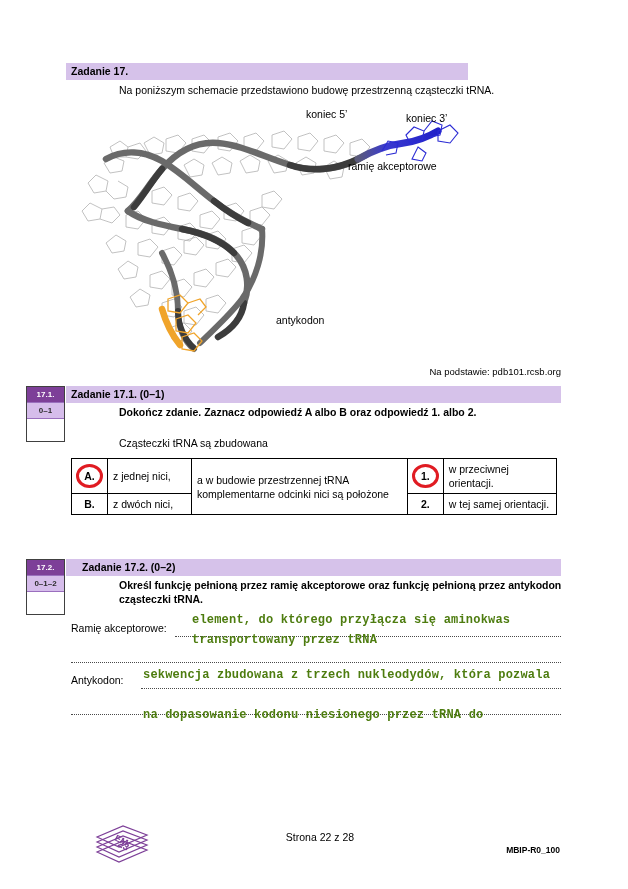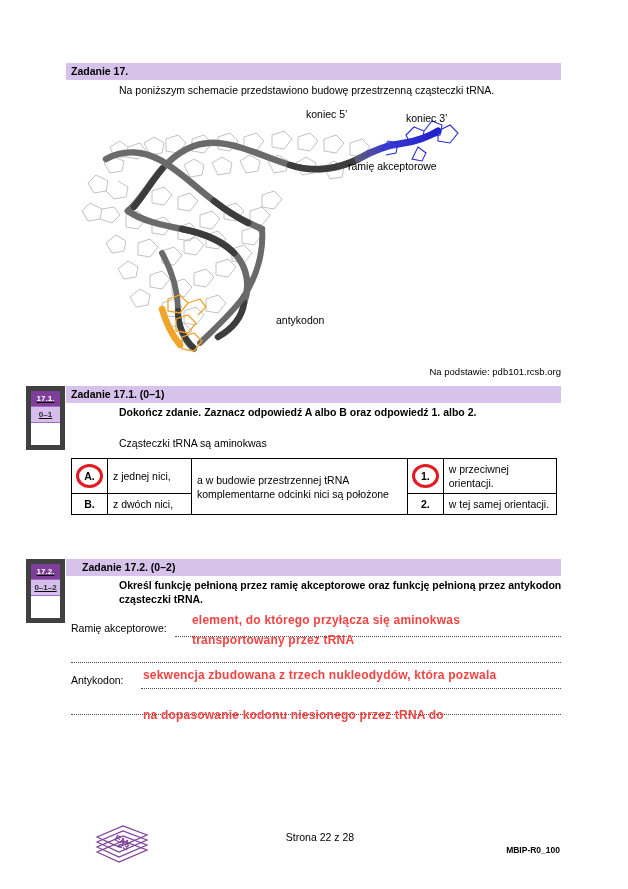--- a/index.html
+++ b/index.html
@@ -34,21 +34,21 @@
 
   .body-text {
     position: absolute;
     font-size: 10.5px;
     line-height: 14px;
     margin-left: 48px;
   }
   .bold { font-weight: bold; }
 
   
-  #task17-bar { left: 66px; top: 63px; width: 495px; height: 17px; }
+  #task17-bar { left: 66px; top: 63px; width: 402px; height: 17px; }
   #task17-intro { left: 71px; top: 83px; width: 495px; }
 
   
   #figure {
     position: absolute;
     left: 66px;
     top: 103px;
     width: 495px;
     height: 250px;
   }
@@ -60,26 +60,25 @@
     top: 366px;
     width: 261px;
     text-align: right;
     font-size: 9.5px;
   }
 
   
   .score-box {
     position: absolute;
     width: 39px;
-    border: 5px solid #404040;
+    border: 1px solid #404040;
     box-sizing: border-box;
     text-align: center;
     font-size: 8px;
     font-weight: bold;
-    text-decoration: underline;
   }
   .score-num {
     background: #7d3f98;
     color: #ffffff;
     height: 15px;
     line-height: 15px;
     border-bottom: 1px solid #9a6fbe;
   }
   .score-pts {
     background: #d6bdeb;
@@ -156,26 +155,27 @@
   #lbl-anty   { left: 71px; top: 673px; }
 
   #dl-1 { left: 175px; top: 636px; width: 386px; }
   #dl-2 { left: 71px;  top: 662px; width: 490px; }
   #dl-3 { left: 141px; top: 688px; width: 420px; }
   #dl-4 { left: 71px;  top: 714px; width: 490px; }
 
   
   .handwritten {
     position: absolute;
-    color: #ef4444;
+    color: #4d7c0f;
     font-weight: bold;
     font-size: 12px;
     line-height: 20px;
     letter-spacing: 0.2px;
     white-space: nowrap;
+    font-family: Liberation Mono, monospace;
   }
   #hw-1 { left: 192px; top: 610px; }
   #hw-2 { left: 192px; top: 630px; }
   #hw-3 { left: 143px; top: 665px; }
   #hw-4 { left: 143px; top: 685px; margin-top: 20px; }
   #hw-5 { left: 143px; top: 705px; }
 
   
   #footer-logo {
     position: absolute;
@@ -339,21 +339,21 @@
     <div class="score-num">17.1.</div>
     <div class="score-pts">0–1</div>
     <div class="score-blank"></div>
   </div>
 
   <div class="task-bar" id="task171-bar">
     <span>Zadanie 17.1. (0–1)</span>
   </div>
 
   <div class="body-text bold" id="task171-cmd">Dokończ zdanie. Zaznacz odpowiedź A albo B oraz odpowiedź 1. albo 2.</div>
-  <div class="body-text" id="task171-stem">Cząsteczki tRNA są aminokwas</div>
+  <div class="body-text" id="task171-stem">Cząsteczki tRNA są zbudowana</div>
 
   <table id="choice-table">
     <tbody>
       <tr>
         <td class="col-letter">
           <span>A.</span>
           <span class="mark-circle"></span>
         </td>
         <td class="col-opt">z jednej nici,</td>
         <td class="col-mid" rowspan="2">a w budowie przestrzennej tRNA komplementarne odcinki nici są położone</td>

